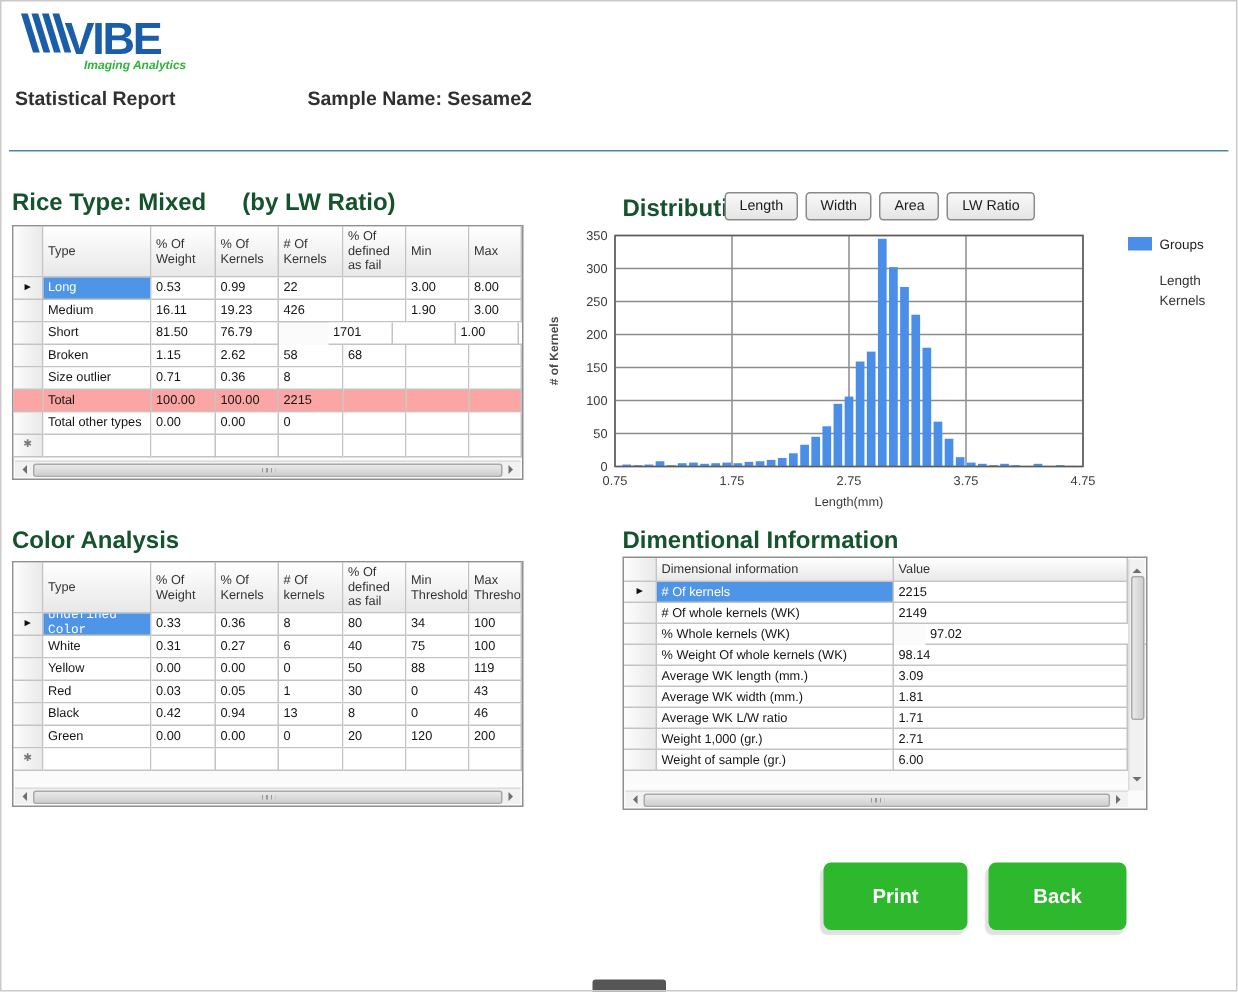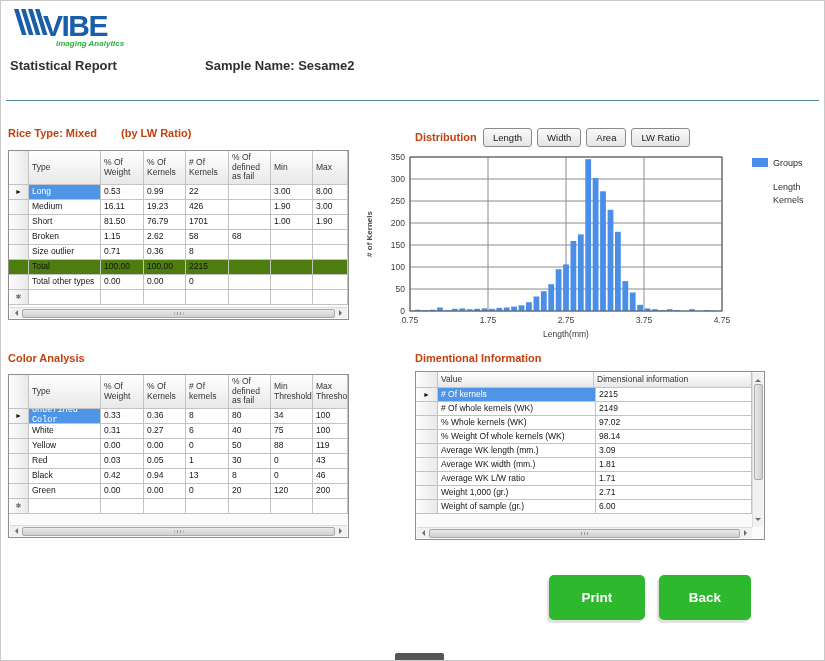--- a/index.html
+++ b/index.html
@@ -7,21 +7,21 @@
   body{position:relative;background:#fff;font-family:"Liberation Sans",sans-serif;overflow:hidden;color:#222}
   .frame{position:absolute;inset:0;border:1px solid #c9c9c9;pointer-events:none;z-index:99}
 
   
   .logo{position:absolute;left:12px;top:6px}
   .report-title{position:absolute;left:10px;top:58px;font-size:13px;font-weight:600;color:#303030}
   .sample-name{position:absolute;left:205px;top:58px;font-size:13px;font-weight:600;color:#303030}
   .divider{position:absolute;left:6px;right:6px;top:100px;height:1px;background:#4e86a0}
 
   
-  .sec-title{position:absolute;font-size:11px;font-weight:600;color:#c2410c}
+  .sec-title{position:absolute;font-size:16px;font-weight:600;color:#14532d}
   #rice-title{left:8px;top:127px}
   #rice-title .sub{margin-left:24px;font-weight:600}
   #dist-title{left:415px;top:131px}
   #color-title{left:8px;top:352px}
   #dim-title{left:415px;top:352px}
 
   
   .dist-btns{position:absolute;left:483px;top:128px;display:flex;gap:5px}
   .dist-btn{font-family:"Liberation Sans",sans-serif;font-size:9.5px;color:#1a1a1a;padding:3px 9px;
     border:1px solid #8a8a8a;border-radius:3px;background:linear-gradient(#f9f9f9,#e5e5e5);cursor:pointer;line-height:1.2}
@@ -30,21 +30,21 @@
   .grid{position:absolute;border:1px solid #8f8f8f;background:#fbfbfb;font-size:8.5px;color:#141414;overflow:hidden}
   #rice-grid{left:8px;top:150px;width:341px;height:170px}
   #color-grid{left:8px;top:374px;width:341px;height:164px}
   #dim-grid{left:415px;top:371px;width:350px;height:169px}
   .grow{display:flex}
   .gcell{border-right:1px solid #c3c3c3;border-bottom:1px solid #c3c3c3;padding:1px 3px;display:flex;align-items:center;
     overflow:hidden;white-space:pre-line;line-height:1.12;background:#fff;flex:0 0 auto}
   .ghead{background:linear-gradient(#ffffff,#e9e8e8);color:#333}
   .grh{background:linear-gradient(90deg,#fdfdfd,#e9e9e9);justify-content:center;color:#111}
   .sel{background:#4e95e8;color:#fff}
-  .totalbg{background:#4d7c0f}
+  .totalbg{background:#fca5a5}
   .newmark{color:#777;font-size:7px}
   .selmark{font-size:7px;color:#111}
 
   
   .hscroll{position:absolute;left:1px;right:1px;bottom:1px;height:11px;background:#f1f1f1;display:flex;align-items:center;border-top:1px solid #dcdcdc}
   .hs-btn{width:12px;height:11px;display:flex;align-items:center;justify-content:center}
   .tri-l{width:0;height:0;border:3.5px solid transparent;border-right-color:#6e6e6e;margin-right:2px}
   .tri-r{width:0;height:0;border:3.5px solid transparent;border-left-color:#6e6e6e;margin-left:2px}
   .hs-thumb{flex:1;height:9px;background:linear-gradient(#e9e9e9,#cfcfcf);border:1px solid #a9a9a9;border-radius:2px;position:relative}
   .hs-thumb::after{content:"";position:absolute;left:50%;top:2px;bottom:2px;width:9px;transform:translateX(-50%);
@@ -140,21 +140,21 @@
       <div class="gcell " style="width: 43px; height: 15px; text-align: right;">426</div>
       <div class="gcell " style="width: 42px; height: 15px;"></div>
       <div class="gcell " style="width: 42px; height: 15px;">1.90</div>
       <div class="gcell " style="width: 35px; height: 15px;">3.00</div>
     </div>
     <div class="grow">
       <div class="gcell grh" style="width: 20px; height: 15px;"></div>
       <div class="gcell " style="width: 72px; height: 15px;">Short</div>
       <div class="gcell " style="width: 43px; height: 15px;">81.50</div>
       <div class="gcell " style="width: 42px; height: 15px;">76.79</div>
-      <div class="gcell " style="width: 43px; height: 15px;">1701</div>
+      <div class="gcell " style="width: 43px; height: 15px; margin-left: 33px;">1701</div>
       <div class="gcell " style="width: 42px; height: 15px;"></div>
       <div class="gcell " style="width: 42px; height: 15px;">1.00</div>
       <div class="gcell " style="width: 35px; height: 15px;">1.90</div>
     </div>
     <div class="grow">
       <div class="gcell grh" style="width: 20px; height: 15px;"></div>
       <div class="gcell " style="width: 72px; height: 15px;">Broken</div>
       <div class="gcell " style="width: 43px; height: 15px;">1.15</div>
       <div class="gcell " style="width: 42px; height: 15px;">2.62</div>
       <div class="gcell " style="width: 43px; height: 15px;">58</div>
@@ -406,37 +406,37 @@
     <div class="hs-btn">
         <span class="tri-l"></span>
       </div>
     <div class="hs-thumb"></div>
     <div class="hs-btn">
         <span class="tri-r"></span>
       </div>
   </div>
 <div class="grow">
       <div class="gcell ghead grh" style="width: 22px; height: 16px;"></div>
+      <div class="gcell ghead" style="width: 158px; height: 16px;">Dimensional information</div>
       <div class="gcell ghead" style="width: 156px; height: 16px;">Value</div>
-      <div class="gcell ghead" style="width: 158px; height: 16px;">Dimensional information</div>
     </div>
     <div class="grow">
       <div class="gcell grh" style="width: 22px; height: 14px;"><span class="selmark">►</span></div>
       <div class="gcell  sel" style="width: 158px; height: 14px;"># Of kernels</div>
       <div class="gcell " style="width: 156px; height: 14px;">2215</div>
     </div>
     <div class="grow">
       <div class="gcell grh" style="width: 22px; height: 14px;"></div>
       <div class="gcell " style="width: 158px; height: 14px;"># Of whole kernels (WK)</div>
       <div class="gcell " style="width: 156px; height: 14px;">2149</div>
     </div>
     <div class="grow">
       <div class="gcell grh" style="width: 22px; height: 14px;"></div>
       <div class="gcell " style="width: 158px; height: 14px;">% Whole kernels (WK)</div>
-      <div class="gcell " style="width: 156px; height: 14px;">97.02</div>
+      <div class="gcell " style="width: 156px; height: 14px; margin-left: 21px;">97.02</div>
     </div>
     <div class="grow">
       <div class="gcell grh" style="width: 22px; height: 14px;"></div>
       <div class="gcell " style="width: 158px; height: 14px;">% Weight Of whole kernels (WK)</div>
       <div class="gcell " style="width: 156px; height: 14px;">98.14</div>
     </div>
     <div class="grow">
       <div class="gcell grh" style="width: 22px; height: 14px;"></div>
       <div class="gcell " style="width: 158px; height: 14px;">Average WK length (mm.)</div>
       <div class="gcell " style="width: 156px; height: 14px;">3.09</div>

